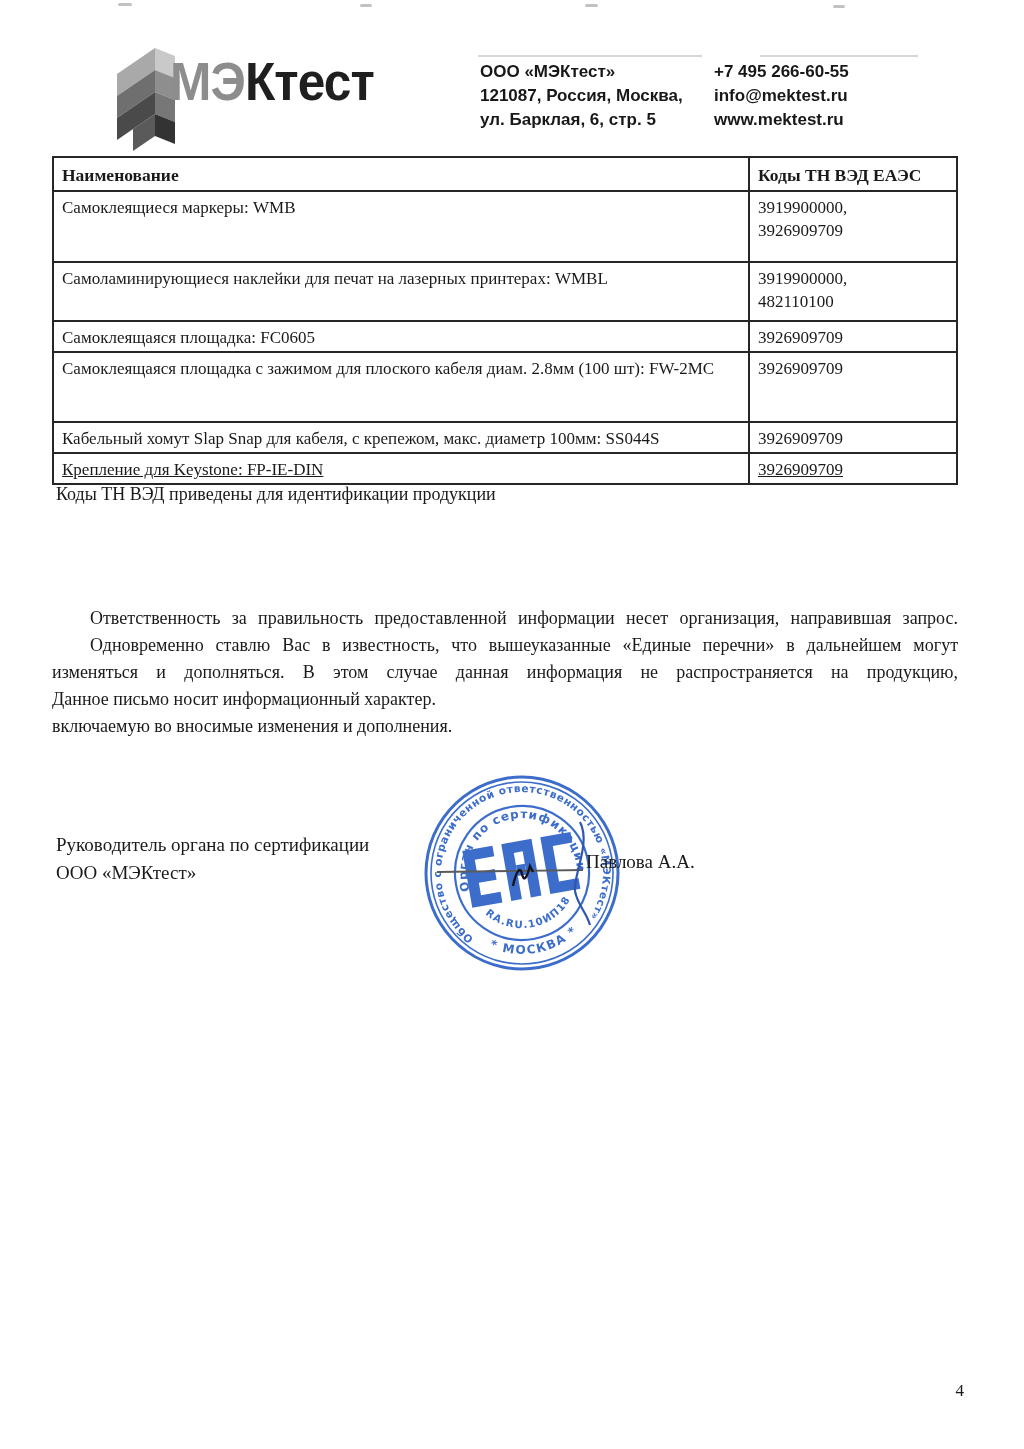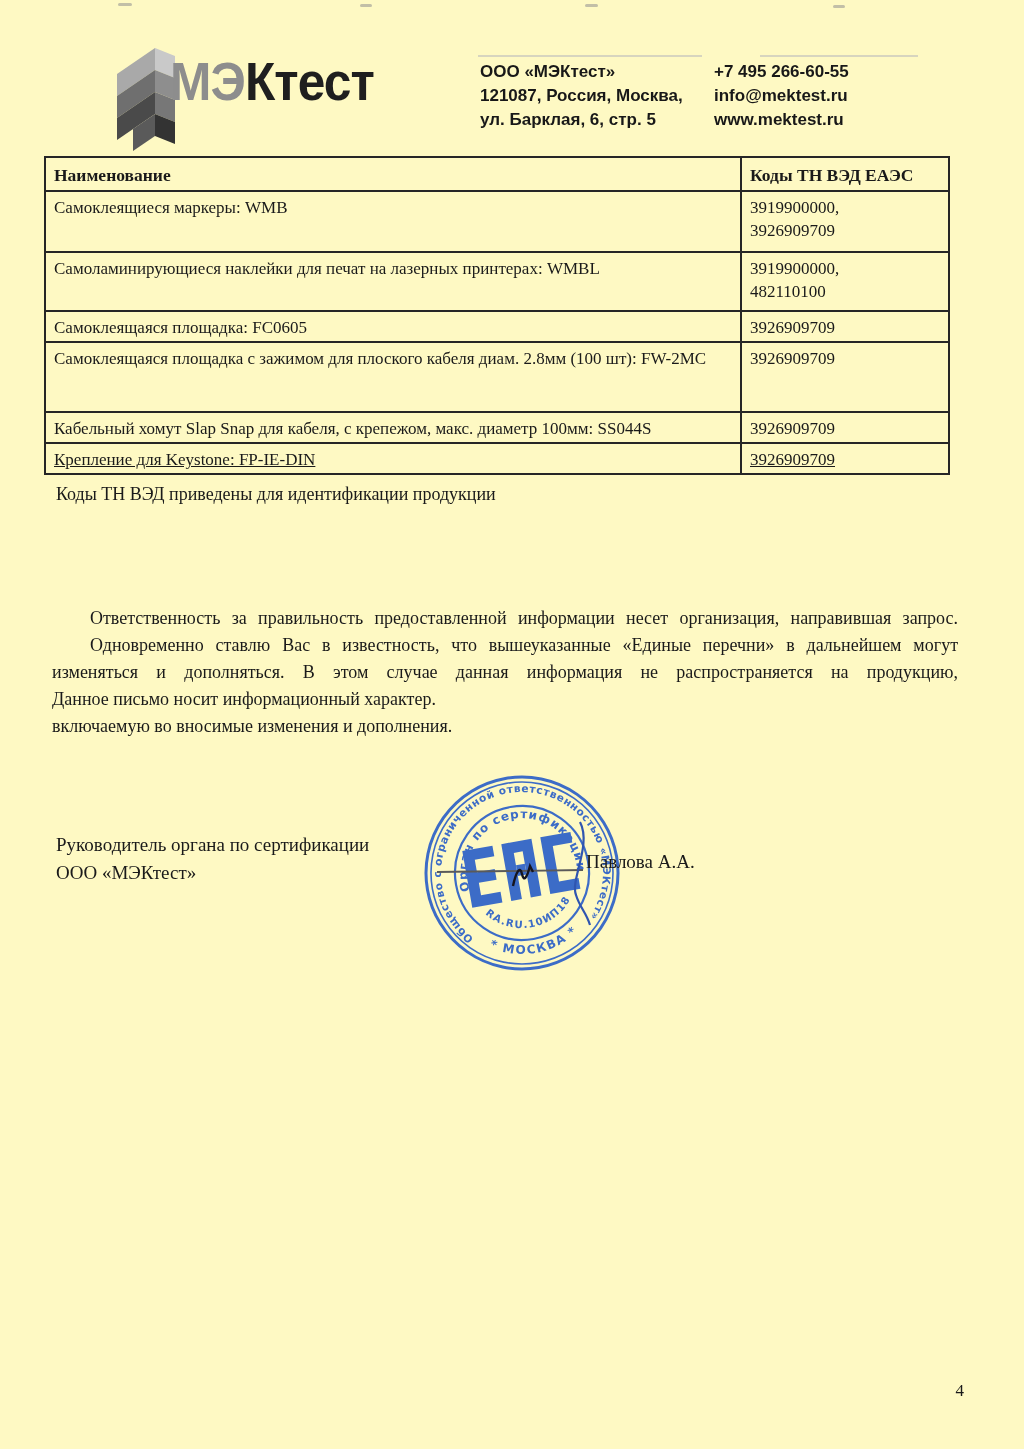--- a/index.html
+++ b/index.html
@@ -1,18 +1,18 @@
 <!DOCTYPE html>
 <html><head>
 <meta charset="utf-8">
 <style>
   html,body{margin:0;padding:0;background:#e8e8e8;}
   .page{
     position:relative;width:1024px;height:1449px;margin:0 auto;
-    background:#fef9c3;overflow:hidden;
+    background:#ffffff;overflow:hidden;
     font-family:"Liberation Serif",serif;color:#1a1a1a;
   }
   
   .smudge{position:absolute;background:#8f8f8f;opacity:.55;border-radius:2px;}
   .faintline{position:absolute;background:#bdbdbd;opacity:.6;height:2px;}
 
   
   .logo-wrap{position:absolute;left:103px;top:36px;display:flex;align-items:flex-start;}
   .logo-text{
     position:absolute;left:170px;top:50px;
@@ -24,21 +24,21 @@
   .hdr-block{
     position:absolute;top:60px;
     font-family:"Liberation Sans",sans-serif;font-weight:bold;font-size:17px;
     line-height:24px;color:#181818;white-space:nowrap;
   }
   .hdr-company{left:480px;}
   .hdr-contact{left:714px;}
 
   
   table.products{
-    position:absolute;left:44px;top:156px;width:904px;
+    position:absolute;left:52px;top:156px;width:904px;
     border-collapse:collapse;table-layout:fixed;
   }
   table.products td,table.products th{
     border:2px solid #262626;vertical-align:top;
     font-size:17px;line-height:23px;padding:4px 8px 2px 8px;
   }
   table.products th{
     font-size:17.5px;font-weight:bold;text-align:left;padding-top:6px;
   }
   th.codes-h{text-align:center;}
@@ -107,21 +107,21 @@
   <table class="products">
     <colgroup>
         <col class="c-name">
         <col class="c-codes">
       </colgroup>
     <tbody>
         <tr style="height:34px;">
       <th>Наименование</th>
       <th class="codes-h">Коды ТН ВЭД ЕАЭС</th>
     </tr>
-    <tr style="height:61px;">
+    <tr style="height:71px;">
       <td>Самоклеящиеся маркеры: WMB</td>
       <td class="codes">
         <div>3919900000,</div>
         <div>3926909709</div>
       </td>
     </tr>
     <tr style="height:59px;">
       <td>Самоламинирующиеся наклейки для печат на лазерных принтерах: WMBL</td>
       <td class="codes">
         <div>3919900000,</div>

